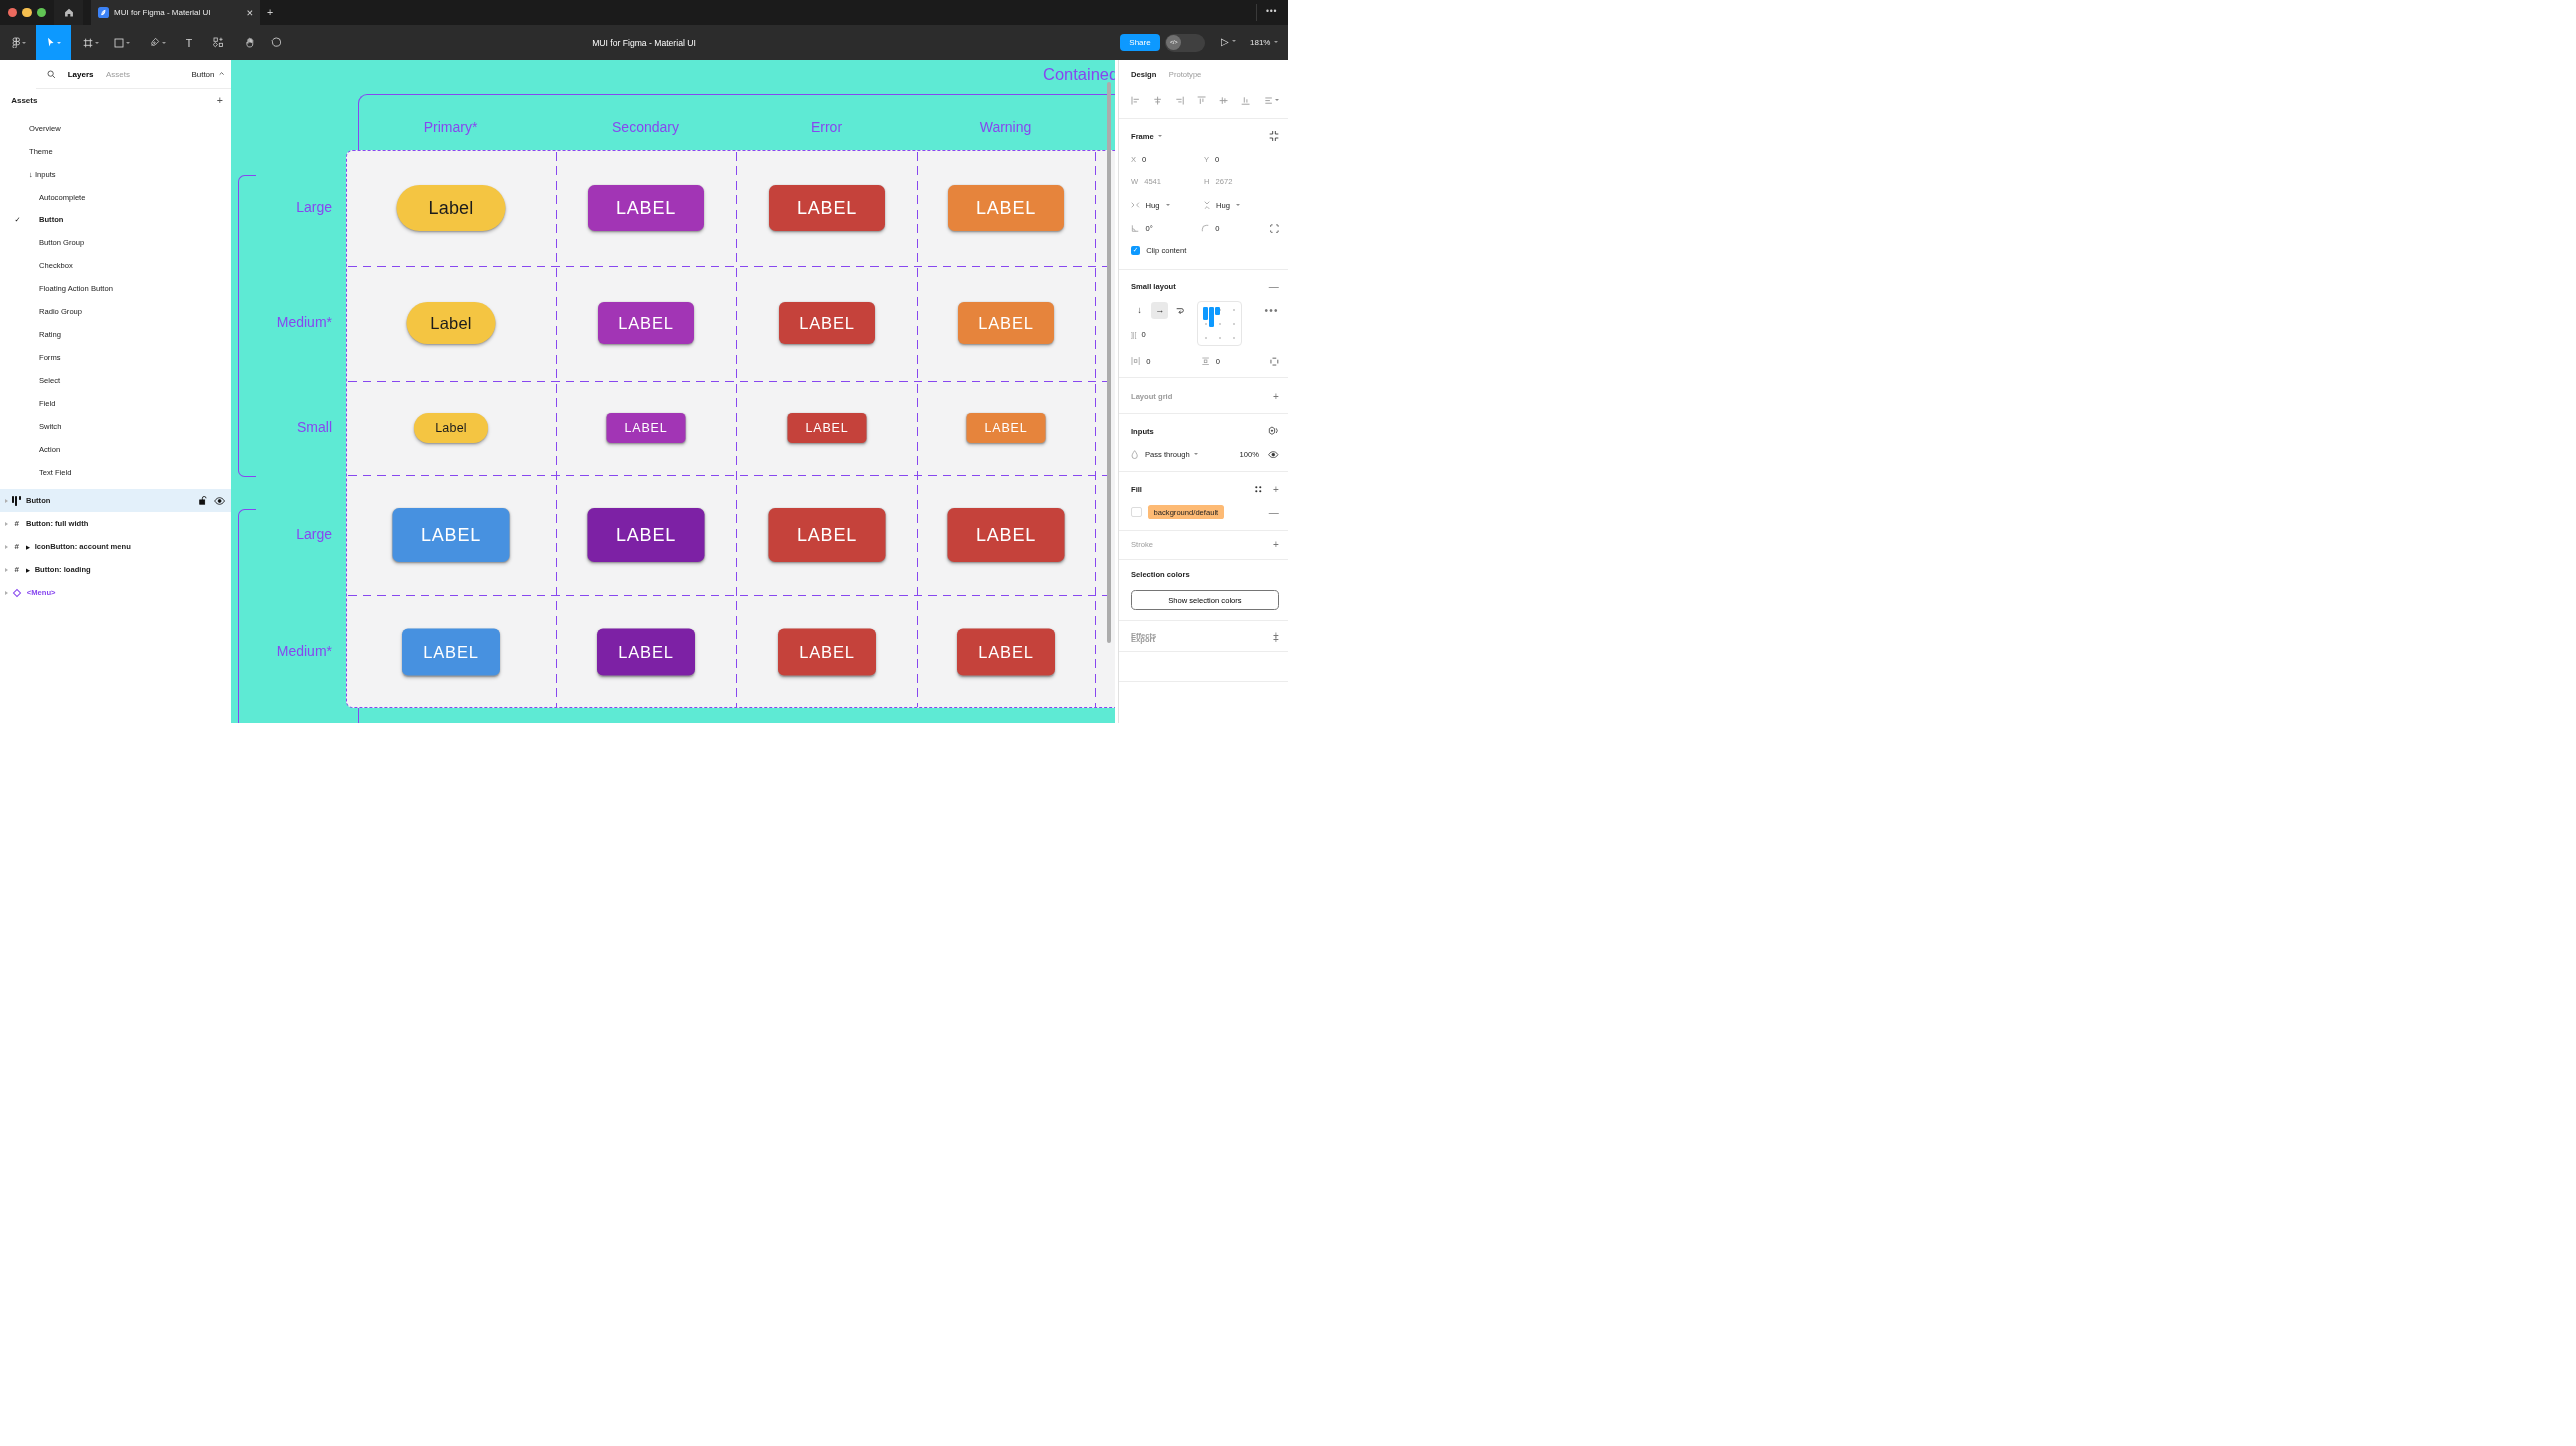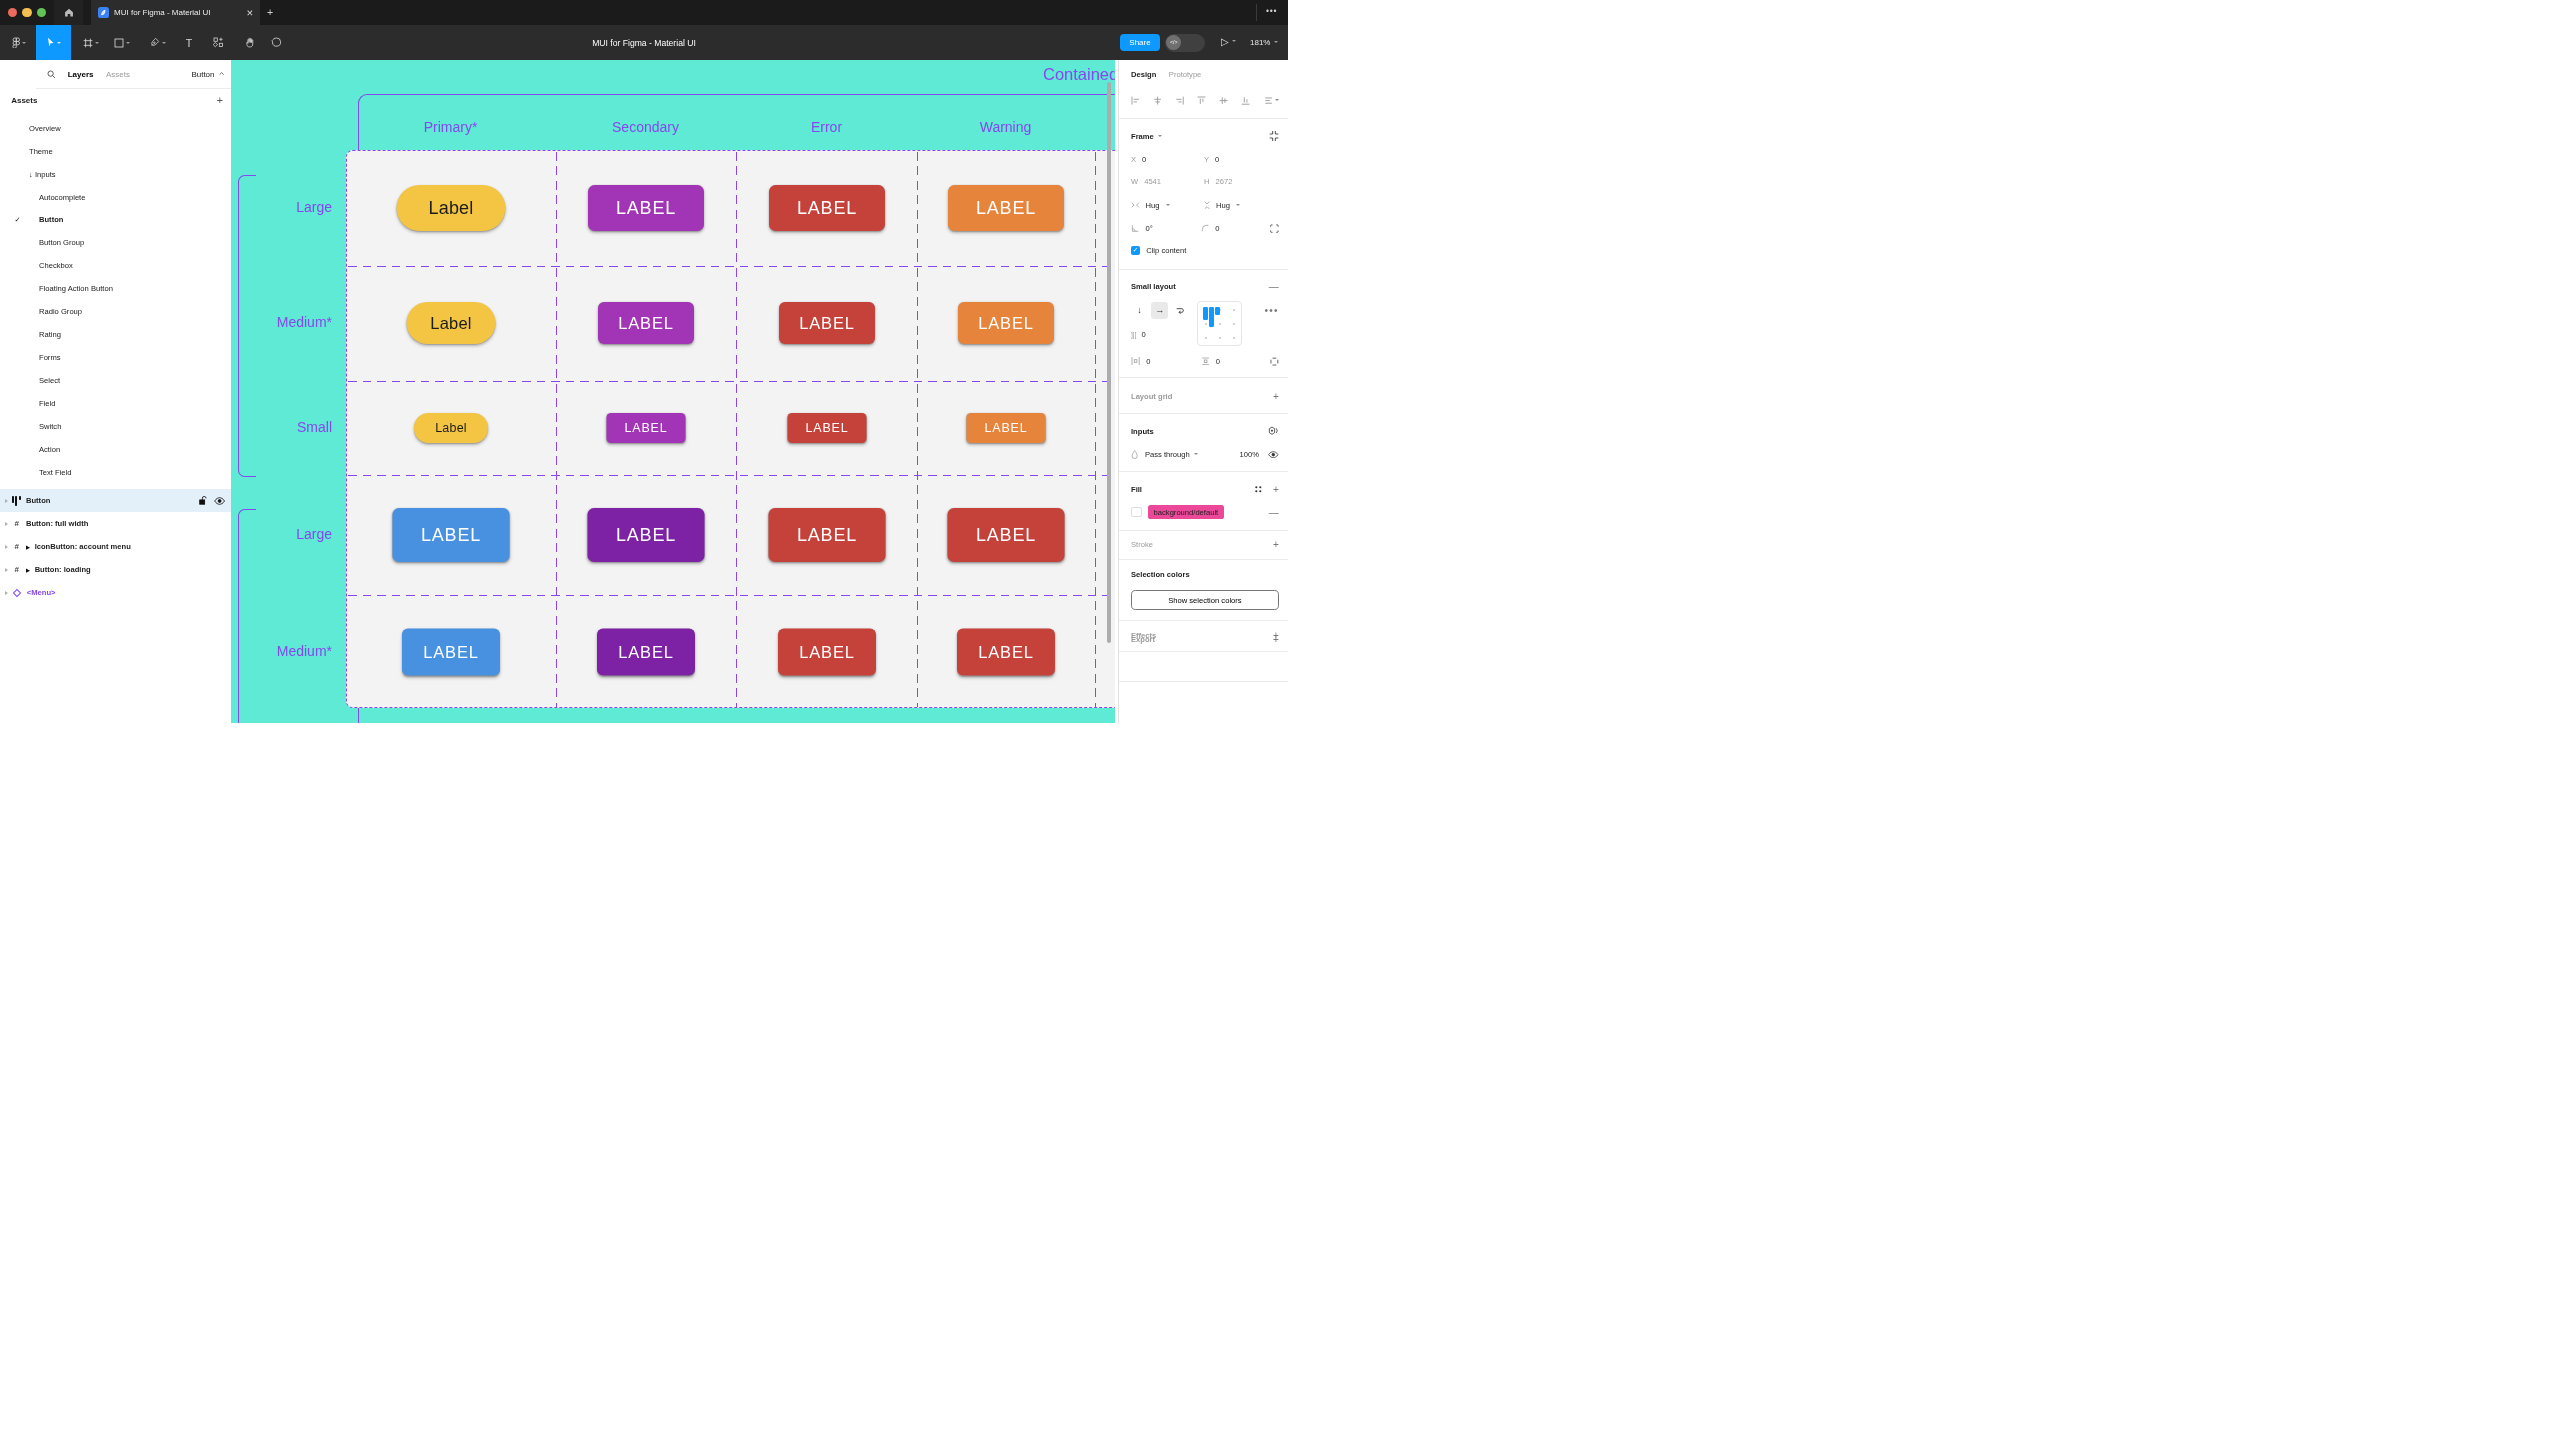--- a/index.html
+++ b/index.html
@@ -62,21 +62,21 @@
   
   :root { --pp:#8747ef; --blue:#0d99ff; --gray:#8c8c8c; }
   #panel { position:absolute; left:1118px; top:60px; width:170px; height:663px; background:#fff; border-left:0.7px solid #e0e0e0; }
   .prow { position:absolute; left:0; right:0; height:22.4px; display:flex; align-items:center; padding:0 9.2px 0 12px; font-size:7.6px; color:#1e1e1e; }
   .pdiv { position:absolute; left:0; right:0; height:0.7px; background:#ececec; }
   .bold { font-weight:700; }
   .gr { color:#9b9b9b; }
   .half { width:73px; display:flex; align-items:center; gap:6px; }
   .plus { margin-left:auto; font-size:10px; color:#777; }
   .icg { color:#9b9b9b; }
-  .chip { background:#ec4899; border-radius:2.6px; height:14.5px; display:flex; align-items:center; padding:0 6px; font-size:7.6px; }
+  .chip { background:#fdba74; border-radius:2.6px; height:14.5px; display:flex; align-items:center; padding:0 6px; font-size:7.6px; }
   .swatch { width:10.6px; height:10.6px; background:#fff; border:0.7px solid #dcdcdc; border-radius:2px; }
   #clipbox { width:9.2px; height:9.2px; background:var(--blue); border-radius:2px; color:#fff; font-size:6.6px; display:flex; align-items:center; justify-content:center; margin-right:6px; }
   #al-widget { position:absolute; left:78px; top:241px; width:45px; height:45px; border:0.7px solid #e6e6e6; border-radius:4px; }
   .aldot { position:absolute; width:1.6px; height:1.6px; border-radius:50%; background:#c9c9c9; }
   .albar { position:absolute; width:4.6px; border-radius:1.3px; background:var(--blue); }
   .dirseg { width:17px; height:17px; display:flex; align-items:center; justify-content:center; border-radius:3.3px; font-size:9.2px; color:#333; }
   .dirseg.sel { background:#e9e9e9; }
   #sel-btn { position:absolute; left:12px; right:9.2px; top:530px; height:20px; border:0.7px solid #757575; border-radius:4.6px; background:#fff; font-size:7.6px; font-family:inherit; }
   .pchev { width:0; height:0; border-left:2.3px solid transparent; border-right:2.3px solid transparent; border-top:2.6px solid #8c8c8c; }
 </style>

